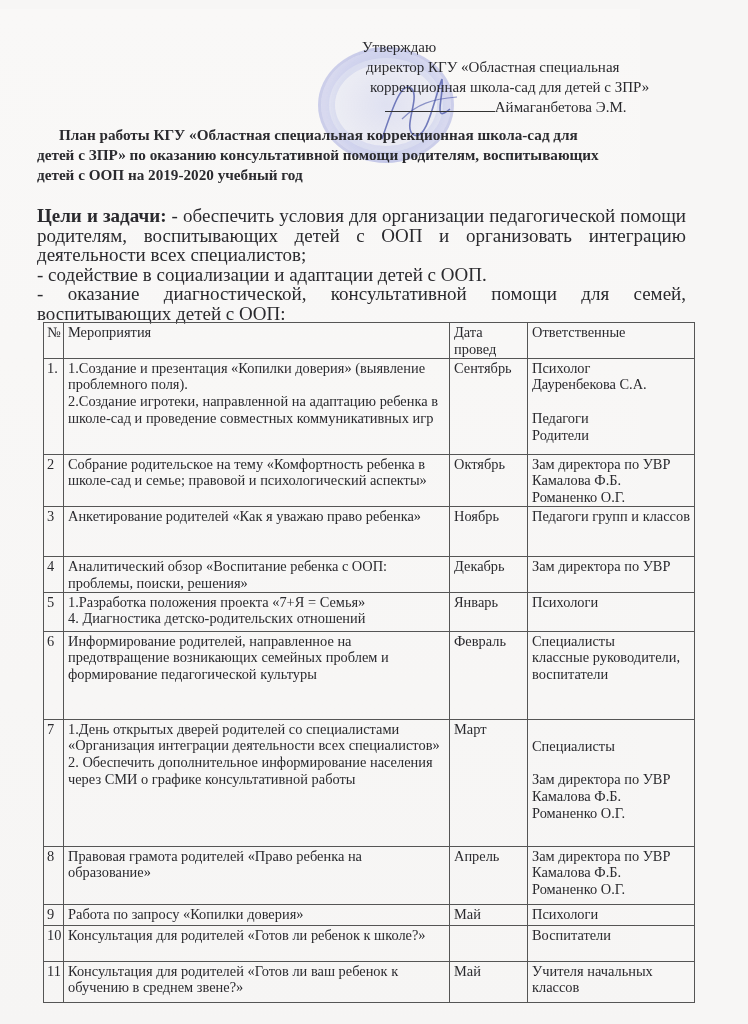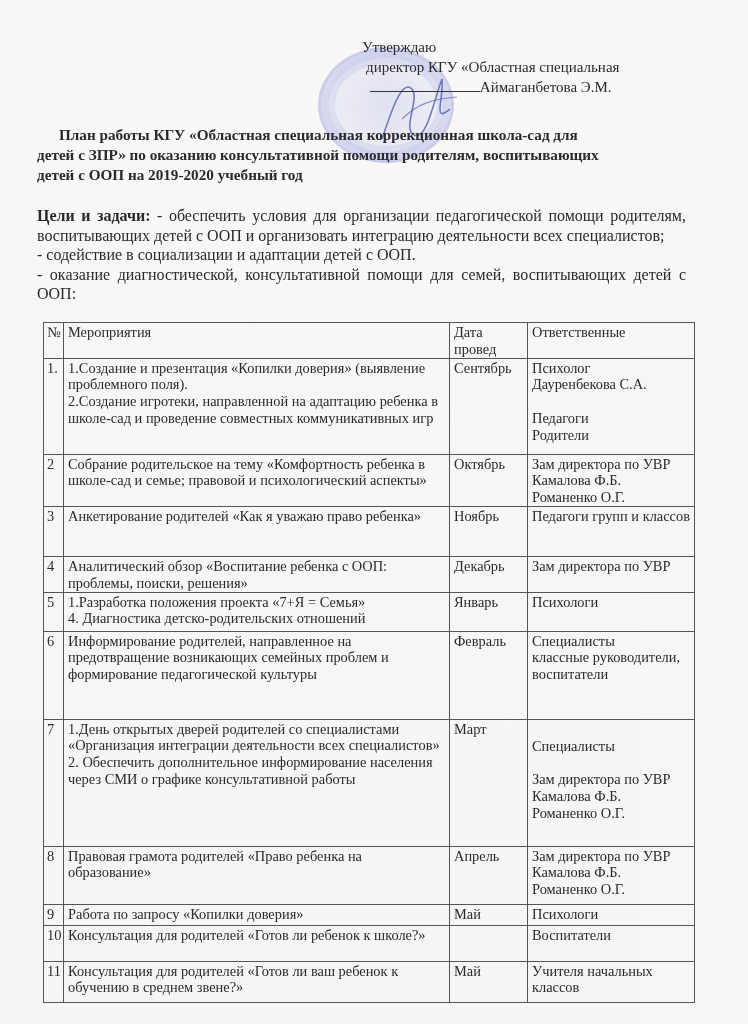--- a/index.html
+++ b/index.html
@@ -26,21 +26,21 @@
   .approve .a3 { padding-left: 8px; }
   .approve .a4 { padding-left: 0; text-align: center; }
   .approve .sigline { display: inline-block; width: 110px; border-bottom: 1px solid #333; height: 14px; vertical-align: baseline; }
   .title {
     position: absolute; left: 37px; top: 116px; width: 649px;
     font-weight: bold; font-size: 15.2px; line-height: 20px; text-align: justify; text-align-last: left;
   }
   .title .ind { padding-left: 22px; }
   .goals {
     position: absolute; left: 37px; top: 197px; width: 649px;
-    font-size: 16px; line-height: 19.5px; text-align: justify;
+    font-size: 19px; line-height: 19.5px; text-align: justify;
   }
   .goals b { font-weight: bold; }
   .goals p { margin: 0; }
   table.plan {
     position: absolute; left: 43px; top: 313px;
     border-collapse: collapse; table-layout: fixed;
     width: 651px;
     font-size: 14.4px; line-height: 16.8px;
   }
   table.plan td, table.plan th {
@@ -60,20 +60,21 @@
 
   <div class="stamp"></div>
   <svg class="signature" viewBox="0 0 90 80">
     <path d="M10 70 C 20 40, 30 10, 40 20 C 48 30, 30 60, 42 66 C 55 72, 62 30, 70 10 C 72 30, 60 55, 78 40" fill="none" stroke="#4a55a8" stroke-width="1.6" opacity="0.75"></path>
     <path d="M30 50 C 45 35, 60 30, 85 28" fill="none" stroke="#4a55a8" stroke-width="1.2" opacity="0.6"></path>
   </svg>
 
   <div class="approve">
     <div class="a1">Утверждаю</div>
     <div class="a2">директор КГУ «Областная специальная</div>
+    <div class="a3">коррекционная школа-сад для детей с ЗПР»</div>
     <div class="a4"><span class="sigline"></span><span>Аймаганбетова Э.М.</span></div>
   </div>
 
   <div class="title">
     <div class="ind">План работы КГУ «Областная специальная коррекционная школа-сад для</div>
     <div>детей с ЗПР» по оказанию консультативной помощи родителям, воспитывающих</div>
     <div>детей с ООП на 2019-2020 учебный год</div>
   </div>
 
   <div class="goals">

